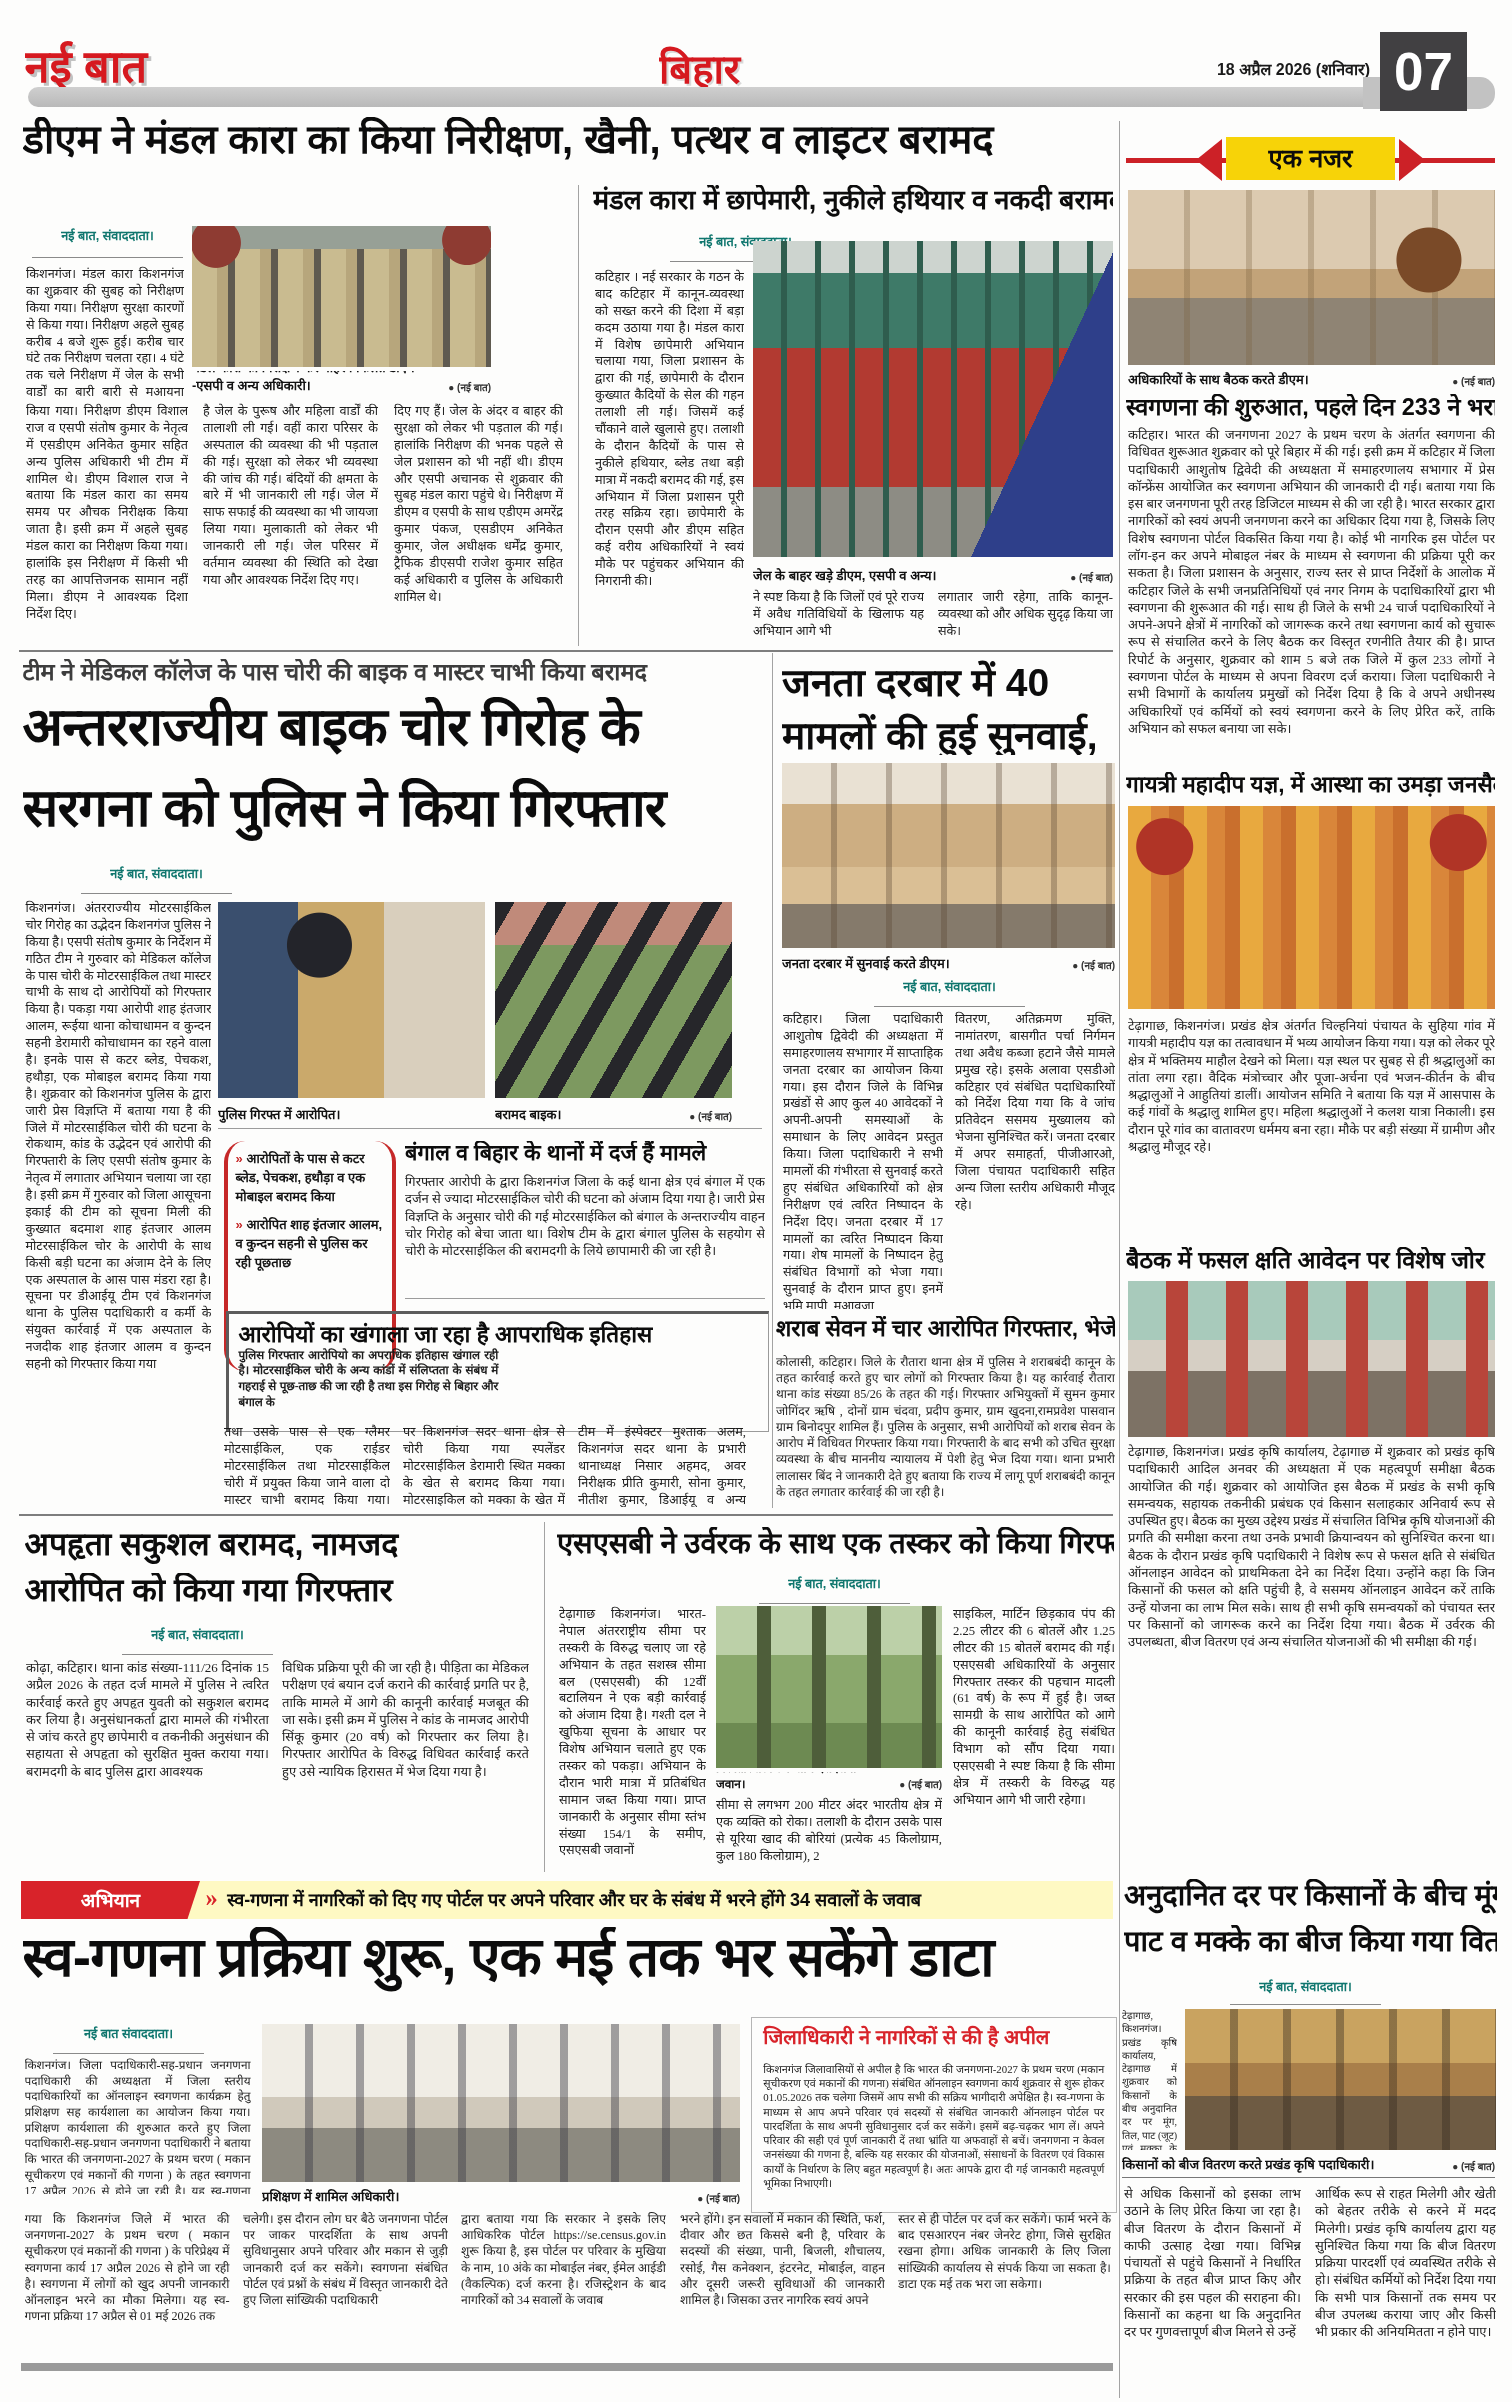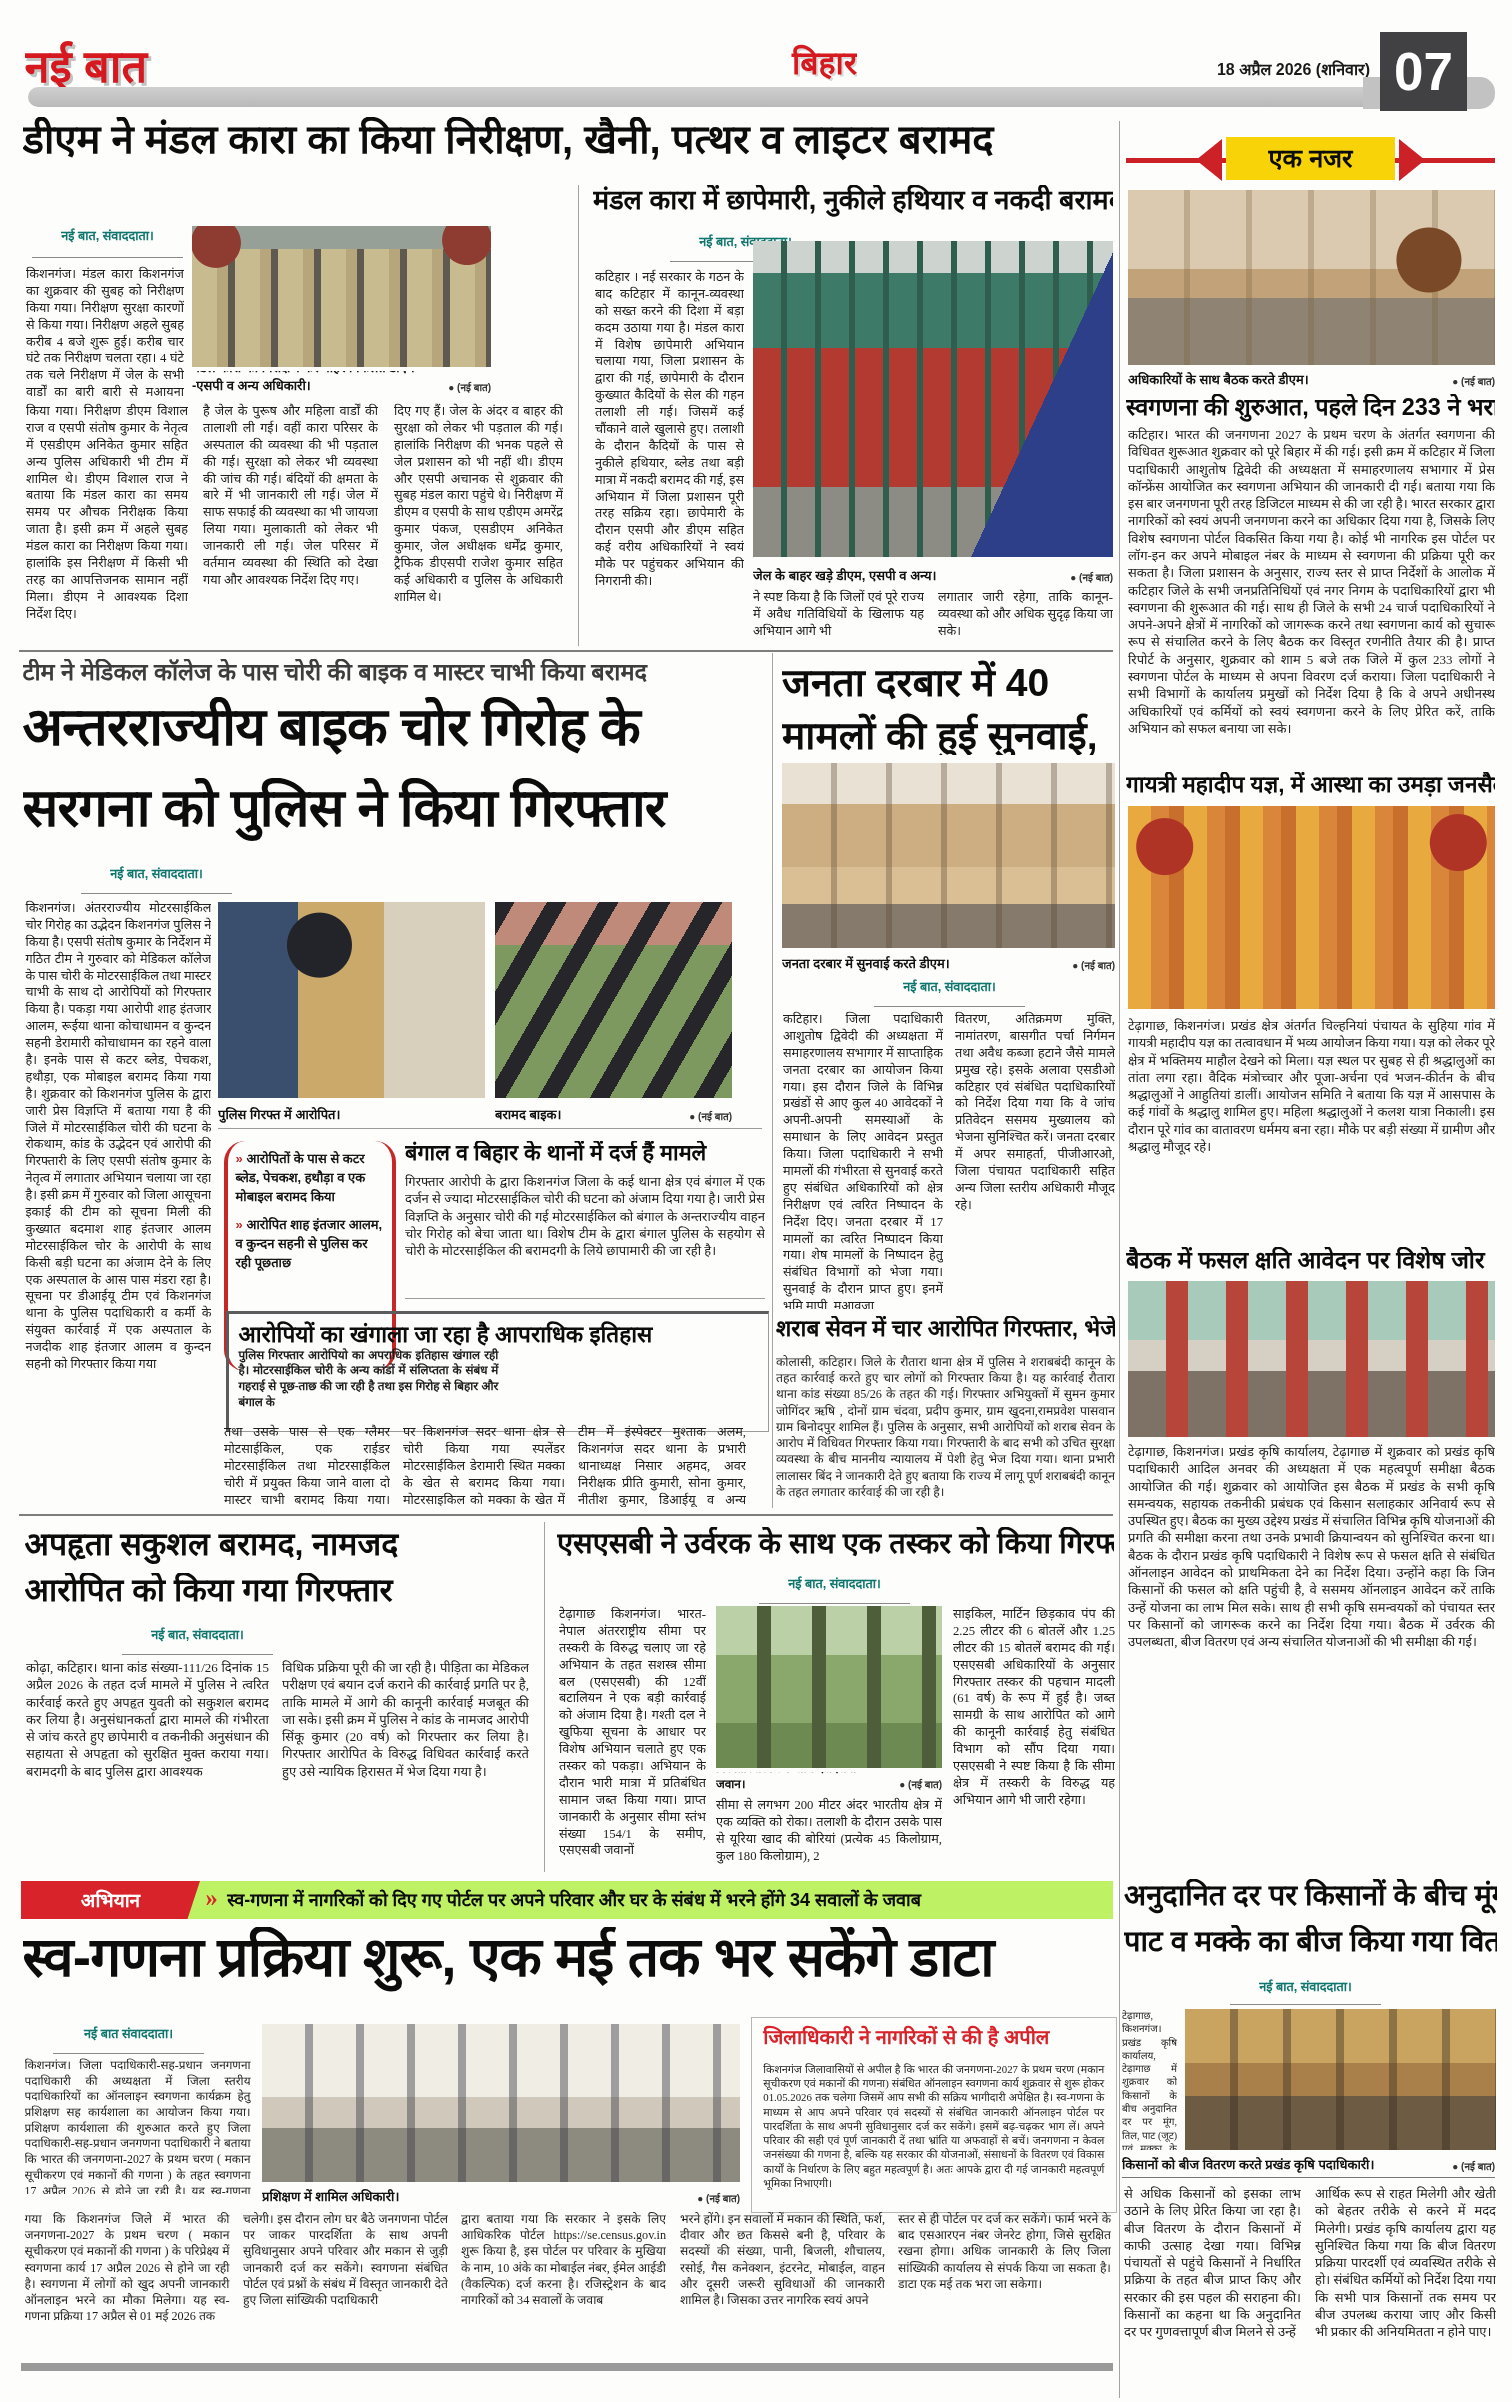--- a/index.html
+++ b/index.html
@@ -67,22 +67,22 @@
   .banner-label{background:#d8232a;color:#fff;font-family:"Liberation Sans",sans-serif;
                 font-weight:700;font-size:19px;display:flex;align-items:center;justify-content:center}
   .appeal{border:0.9px solid #b5b5b5;padding:7.5px 11.3px}
   .tri{position:absolute;width:0;height:0}
 </style>
 </head>
 <body>
 
 <div class="abs" style="left:24.5px;top:34px;width:245px;height:58px;font-family:'Liberation Sans',sans-serif;
             font-weight:800;font-size:45px;color:#d6191f;text-shadow:2.8px 2.8px 0 #c2c2c2">नई बात</div>
-<div class="abs" style="left:659px;top:40px;width:198px;height:53px;text-align:right;font-family:'Liberation Sans',sans-serif;
-            font-weight:800;font-size:32px;color:#d6191f;text-shadow:1.9px 1.9px 0 #d9d9d9">बिहार</div>
+<div class="abs" style="left:659px;top:40px;width:198px;height:53px;text-align:left;font-family:'Liberation Sans',sans-serif;
+            font-weight:800;font-size:40px;color:#d6191f;text-shadow:1.9px 1.9px 0 #d9d9d9">बिहार</div>
 <div class="abs" style="left:1168px;top:58px;width:202px;height:24.5px;text-align:right;font-family:'Liberation Sans',sans-serif;
             font-weight:700;font-size:16px;color:#1a1a1a">18 अप्रैल 2026 (शनिवार)</div>
 <div class="abs" style="left:28px;top:87px;width:1342px;height:20px;background:linear-gradient(180deg,#cfcfcf,#b9b9b9);
             border-radius:11.3px 0 0 11.3px"></div>
 <div class="abs" style="left:1363px;top:77px;width:132px;height:32px;background:#c2c2c2;border-radius:0 15px 15px 0"></div>
 <div class="abs" style="left:1380px;top:32px;width:87px;height:79px;background:#414042;color:#fff;display:flex;
             align-items:center;justify-content:center;font-family:'Liberation Sans',sans-serif;
             font-weight:800;font-size:53px">07</div>
 
 <div class="abs hd" style="left:22.6px;top:117px;width:1090px;height:58px;font-size:40px;white-space:nowrap">डीएम ने मंडल कारा का किया निरीक्षण, खैनी, पत्थर व लाइटर बरामद</div>
@@ -187,21 +187,21 @@
 <div class="abs byline" style="left:759px;top:1574px;width:151px;height:24.5px">नई बात, संवाददाता।</div>
 <div class="abs bt" style="left:559px;top:1606px;width:147px;height:266px">टेढ़ागाछ किशनगंज। भारत-नेपाल अंतरराष्ट्रीय सीमा पर तस्करी के विरुद्ध चलाए जा रहे अभियान के तहत सशस्त्र सीमा बल (एसएसबी) की 12वीं बटालियन ने एक बड़ी कार्रवाई को अंजाम दिया है। गश्ती दल ने खुफिया सूचना के आधार पर विशेष अभियान चलाते हुए एक तस्कर को पकड़ा। अभियान के दौरान भारी मात्रा में प्रतिबंधित सामान जब्त किया गया। प्राप्त जानकारी के अनुसार सीमा स्तंभ संख्या 154/1 के समीप, एसएसबी जवानों</div>
 <div class="photo ph-ssb" style="left:716px;top:1606px;width:226px;height:162px"></div>
 <div class="abs cap" style="left:716px;top:1772px;width:226px;height:19px;font-size:11.8px">
   <span>गिरफ्तार तस्कर के साथ एसएसबी जवान।</span>
   <span class="credit">● (नई बात)</span>
 </div>
 <div class="abs bt" style="left:716px;top:1797px;width:226px;height:75px">सीमा से लगभग 200 मीटर अंदर भारतीय क्षेत्र में एक व्यक्ति को रोका। तलाशी के दौरान उसके पास से यूरिया खाद की बोरियां (प्रत्येक 45 किलोग्राम, कुल 180 किलोग्राम), 2</div>
 <div class="abs bt" style="left:953px;top:1606px;width:162px;height:266px">साइकिल, मार्टिन छिड़काव पंप की 2.25 लीटर की 6 बोतलें और 1.25 लीटर की 15 बोतलें बरामद की गई। एसएसबी अधिकारियों के अनुसार गिरफ्तार तस्कर की पहचान मादली (61 वर्ष) के रूप में हुई है। जब्त सामग्री के साथ आरोपित को आगे की कानूनी कार्रवाई हेतु संबंधित विभाग को सौंप दिया गया। एसएसबी ने स्पष्ट किया है कि सीमा क्षेत्र में तस्करी के विरुद्ध यह अभियान आगे भी जारी रहेगा।</div>
 
-<div class="abs" style="left:21px;top:1881px;width:1092px;height:38px;background:#bef264;display:flex;align-items:center">
+<div class="abs" style="left:21px;top:1881px;width:1092px;height:38px;background:#fef9c3;display:flex;align-items:center">
   <div class="banner-label" style="width:179px;height:100%;clip-path:polygon(0 0,100% 0,93% 100%,0 100%)">अभियान</div>
   <div style="color:#d8232a;font-size:24.5px;font-weight:800;margin:0 9.4px 3.8px 5.6px">»</div>
   <div class="hd" style="font-size:18px;white-space:nowrap">स्व-गणना में नागरिकों को दिए गए पोर्टल पर अपने परिवार और घर के संबंध में भरने होंगे 34 सवालों के जवाब</div>
 </div>
 
 <div class="abs hd" style="left:22.6px;top:1927px;width:1090px;height:85px;font-size:55px;letter-spacing:-0.9px;white-space:nowrap">स्व-गणना प्रक्रिया शुरू, एक मई तक भर सकेंगे डाटा</div>
 <div class="abs byline" style="left:53px;top:2024px;width:151px;height:24.5px">नई बात संवाददाता।</div>
 <div class="abs bt" style="left:24.5px;top:2058px;width:226px;height:136px;font-size:11.8px">किशनगंज। जिला पदाधिकारी-सह-प्रधान जनगणना पदाधिकारी की अध्यक्षता में जिला स्तरीय पदाधिकारियों का ऑनलाइन स्वगणना कार्यक्रम हेतु प्रशिक्षण सह कार्यशाला का आयोजन किया गया। प्रशिक्षण कार्यशाला की शुरुआत करते हुए जिला पदाधिकारी-सह-प्रधान जनगणना पदाधिकारी ने बताया कि भारत की जनगणना-2027 के प्रथम चरण ( मकान सूचीकरण एवं मकानों की गणना ) के तहत स्वगणना 17 अप्रैल 2026 से होने जा रही है। यह स्व-गणना प्रक्रिया 17 अप्रैल से 01 मई 2026 तक</div>
 
 <div class="photo ph-training" style="left:262px;top:2024px;width:478px;height:158px"></div>

